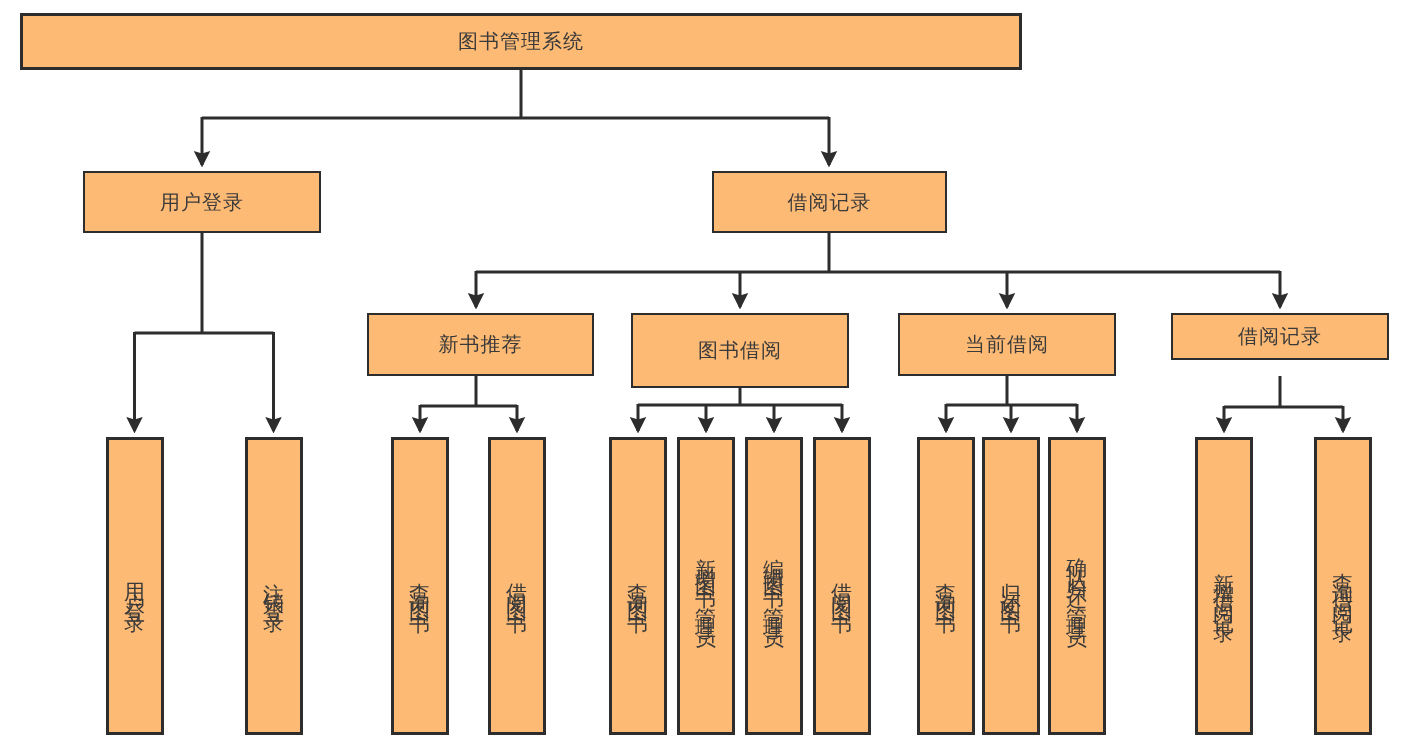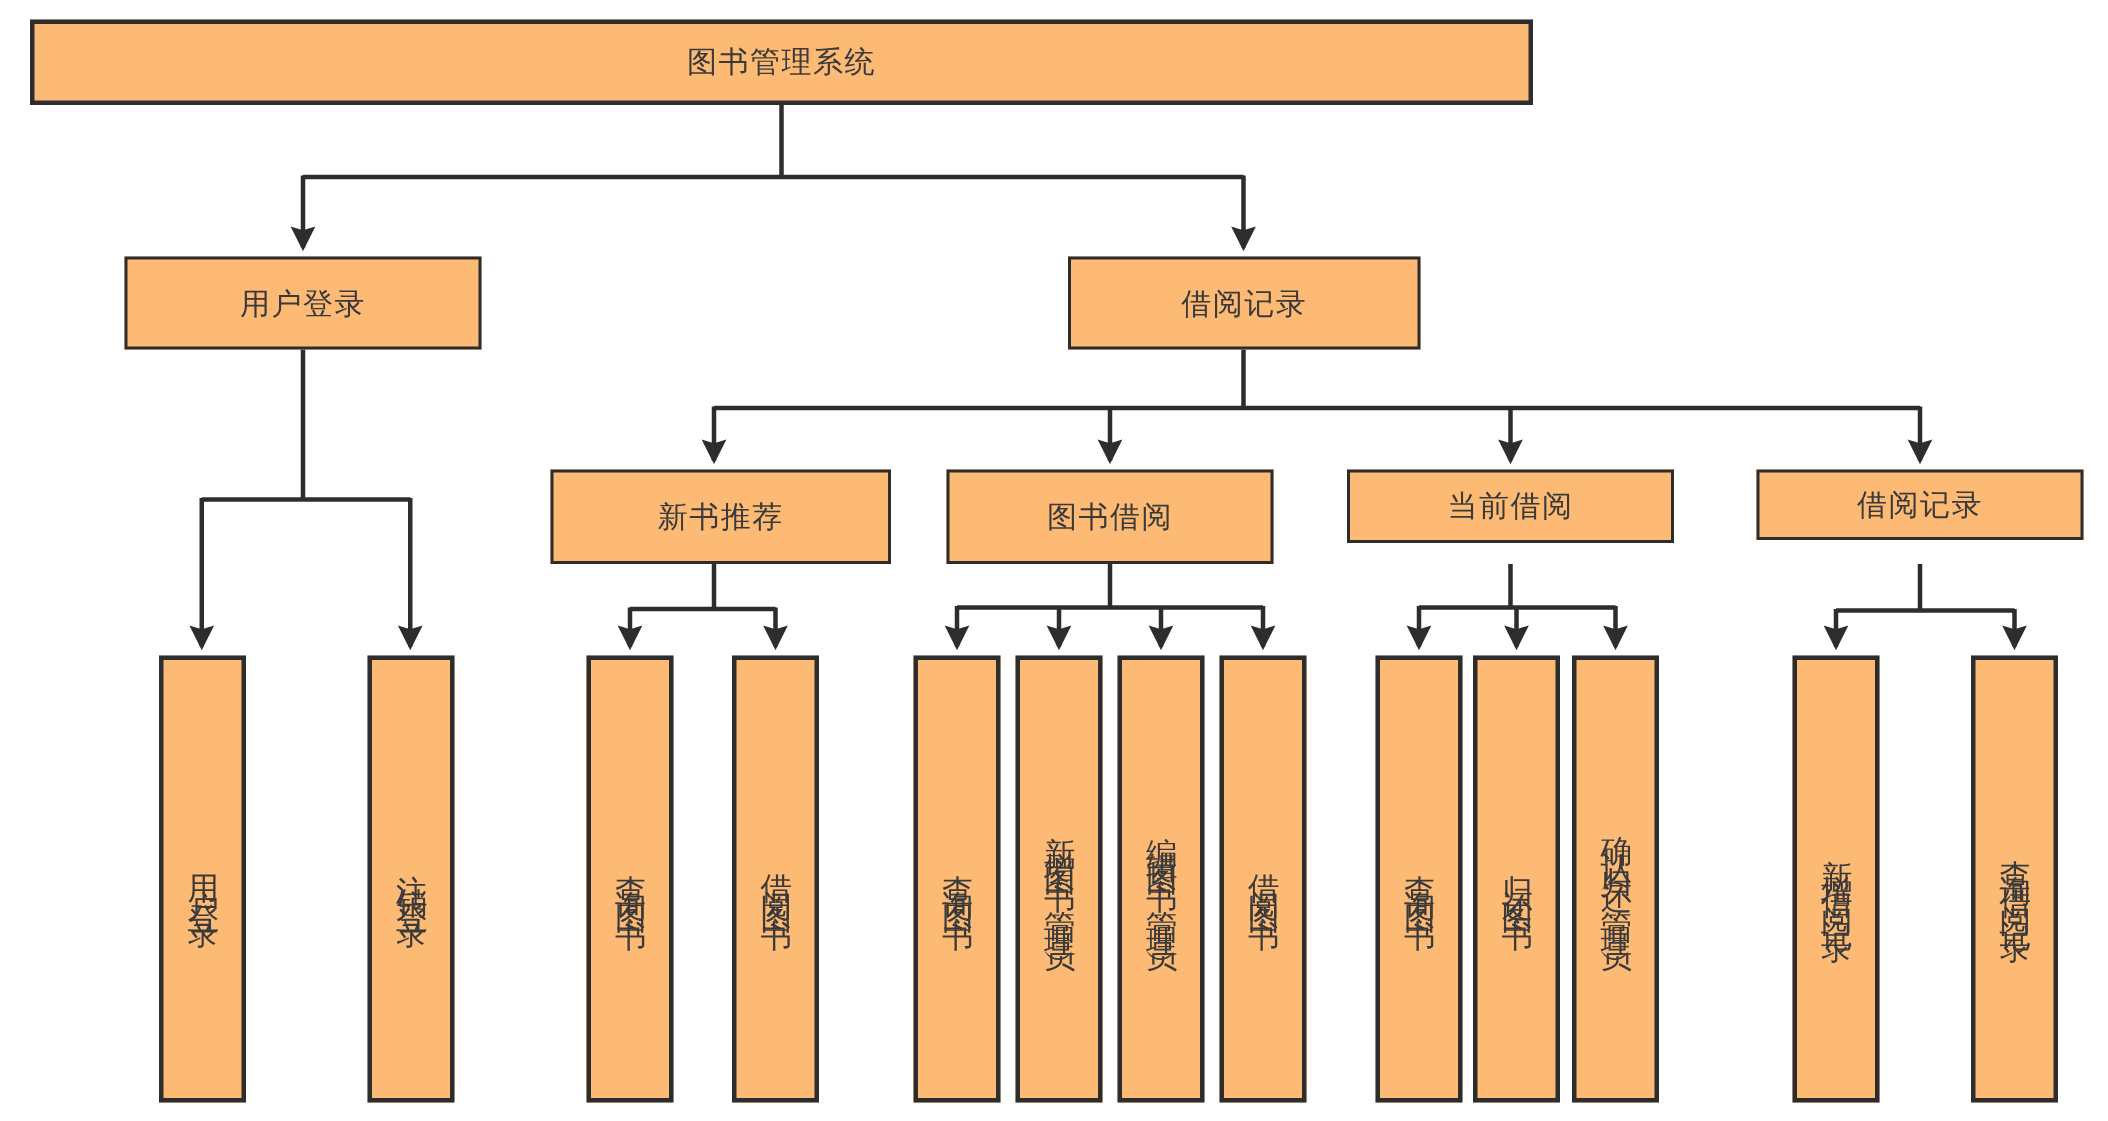--- a/index.html
+++ b/index.html
@@ -121,24 +121,24 @@
   <div class="node hbox" style="left:83px; top:171px; width:238px;">
     <span>用户登录</span>
   </div>
   <div class="node hbox" style="left:712px; top:171px; width:235px;">
     <span>借阅记录</span>
   </div>
 
   <div class="node hbox" style="left:367px; top:313px; width:227px; height:63px;">
     <span>新书推荐</span>
   </div>
-  <div class="node hbox" style="left:631px; top:313px; width:218px; height:63px;">
+  <div class="node hbox" style="left:631px; top:313px; width:218px; height:75px;">
     <span>图书借阅</span>
   </div>
-  <div class="node hbox" style="left:898px; top:313px; width:218px; height:49px;">
+  <div class="node hbox" style="left:898px; top:313px; width:218px; height:63px;">
     <span>当前借阅</span>
   </div>
   <div class="node hbox" style="left:1171px; top:313px; width:218px; height:47px;">
     <span>借阅记录</span>
   </div>
 
   <div class="node vbox" style="left:106px; top:437px;">
     <span class="vtext">用户登录</span>
   </div>
   <div class="node vbox" style="left:245px; top:437px;">

